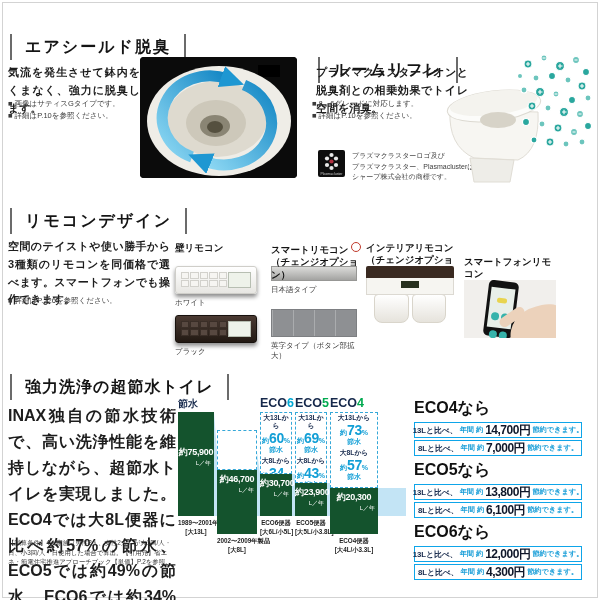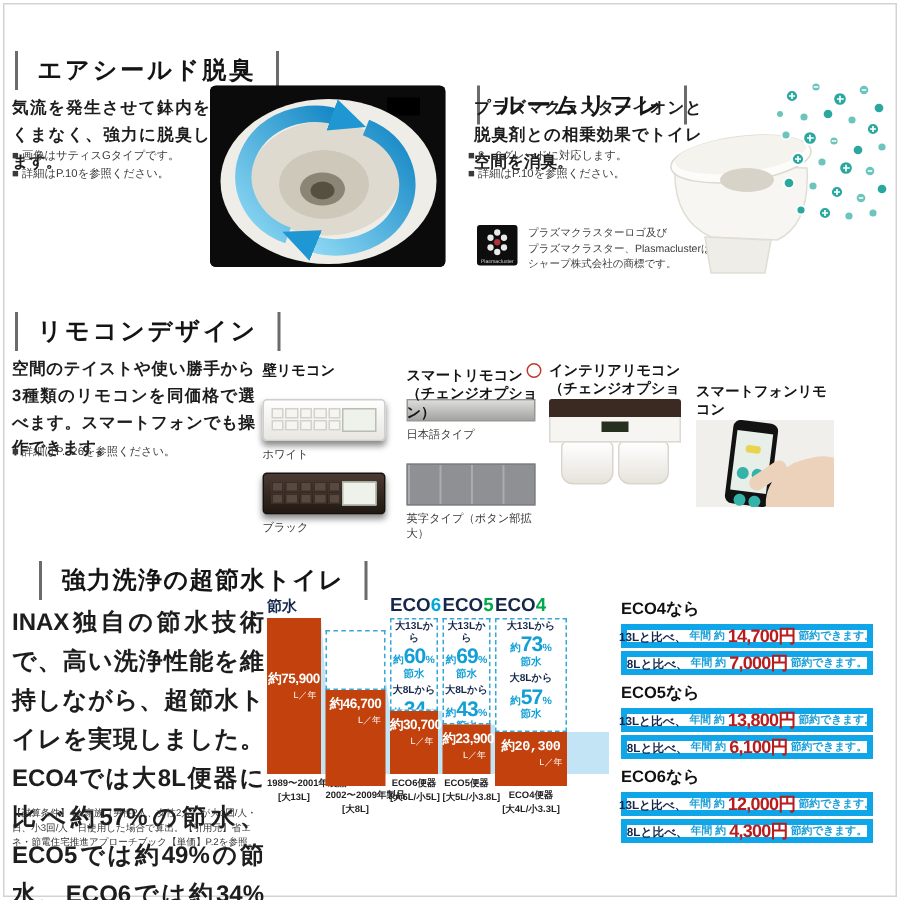--- a/index.html
+++ b/index.html
@@ -56,40 +56,40 @@
   
   #chart{position:absolute;left:178px;top:396px;width:228px;height:146px;}
   #ribbon{position:absolute;left:0;top:16px;width:228px;height:104px;}
   .chart-cols{position:absolute;left:0;top:0;display:flex;gap:3px;}
   .ccol{display:flex;flex-direction:column;position:relative;}
   .w36{width:36px;}.w40{width:40px;justify-content:flex-end;}.w46{width:32px;}.w48{width:48px;}
   .chead{height:16px;font-size:12.5px;font-weight:bold;color:#15284b;line-height:14px;}
   .chead .axis{font-size:10px;color:#15284b;}
   .d-cyan{color:#00a8d4;}.d-green{color:#00a94f;}
   .cgap{box-sizing:border-box;border:1.5px dashed #35a8d8;background:#fff;text-align:center;overflow:hidden;padding-top:1px;}
-  .cbar{box-sizing:border-box;background:#c2410c;width:100%;padding-top:3px;}
+  .cbar{box-sizing:border-box;background:#14532d;width:100%;padding-top:3px;}
   .cbar.center{padding-top:34px;}
   .bval{color:#fff;font-weight:bold;font-size:9px;text-align:center;white-space:nowrap;letter-spacing:-0.3px;}
   .bunit{color:#fff;font-size:6px;text-align:right;padding-right:3px;}
   .clabel{margin-top:3px;font-size:6.3px;font-weight:bold;color:#222;text-align:center;line-height:1.35;white-space:nowrap;}
   .from{font-size:6.8px;font-weight:bold;color:#15284b;line-height:1.2;}
   .m2{margin-top:2px;}
   .pctline{color:#129fd6;font-weight:bold;line-height:1;}
   .pct-b{font-size:14px;letter-spacing:-0.5px;}
   .pct-s{font-size:7px;}
   .saveword{font-size:7px;color:#129fd6;font-weight:bold;line-height:1.2;}
 
   
   #savings{position:absolute;left:414px;top:394px;width:168px;}
-  .sheading{font-size:11px;font-weight:bold;color:#101010;margin:4px 0 3px;}
-  .srow{box-sizing:border-box;height:16px;border:4px solid #0ea5e9;background:#fff;display:flex;
+  .sheading{font-size:16px;font-weight:bold;color:#101010;margin:4px 0 3px;}
+  .srow{box-sizing:border-box;height:16px;border:1px solid #0ea5e9;background:#fff;display:flex;
     align-items:center;justify-content:center;gap:2px;margin-top:2px;white-space:nowrap;}
   .scompare{font-size:7.8px;font-weight:bold;color:#15284b;}
   .slead{font-size:7.2px;font-weight:bold;color:#1b9fd8;}
-  .samount{font-size:12px;font-weight:bold;color:#b91c1c;letter-spacing:-0.5px;}
+  .samount{font-size:12px;font-weight:bold;color:#0f172a;letter-spacing:-0.5px;}
   .stail{font-size:7.2px;font-weight:bold;color:#1b9fd8;}
   .fine-print{position:absolute;left:8px;top:538px;width:168px;font-size:6.4px;color:#333;line-height:1.5;}
 </style>
 </head>
 <body>
 
 <div id="page">
   <div id="frame"></div>
 
   <div class="sec-title" style="left:10px;top:34px;">エアシールド脱臭</div>
@@ -283,21 +283,21 @@
           <span class="app-dot y"></span><br>
           <span class="app-dot"></span><span class="app-dot"></span><br>
           <span class="app-dot"></span><span class="app-dot"></span>
         </div>
       </div>
       <div class="hand"></div>
       <div class="finger"></div>
     </div>
   </div>
 
-  <div class="sec-title" style="left:10px;top:374px;letter-spacing:1px;margin-left:16px;">強力洗浄の超節水トイレ</div>
+  <div class="sec-title" style="left:10px;top:374px;letter-spacing:1px;">強力洗浄の超節水トイレ</div>
   <div class="body-text" style="left:8px;top:403px;width:168px;font-size:16px;">INAX独自の節水技術で、高い洗浄性能を維持しながら、超節水トイレを実現しました。ECO4では大8L便器に比べ約57%の節水、ECO5では約49%の節水、ECO6では約34%の節水ができます。年間の節約金額に換算するとECO4では、年間約7,000円もお得。ECO5では約6,100円、ECO6では約4,300円もお得になります。普段通りに使うだけで簡単にエコになります。</div>
   <div class="fine-print">【試算条件】4人家族（男性2人、女性2人）が大1回/人・日、小3回/人・日使用した場合で算出。【引用元】省エネ・節電住宅推進アプローチブック【単価】P.2を参照。</div>
 
   <div id="chart">
     <svg id="ribbon" viewBox="0 0 228 104" preserveAspectRatio="none">
       <polygon points="0,0 36,0 39,40 79,40 82,62 128,62 131,71 177,71 180,76 228,76 228,104 0,104" fill="#c3e4f5"></polygon>
     </svg>
     <div class="chart-cols">
 
       <div class="ccol w36">
@@ -368,21 +368,21 @@
       <div class="ccol w48">
         <div class="chead"><span>ECO</span><span class="d-green">4</span></div>
         <div class="cgap" style="height: 76px;">
           <div class="from">大13Lから</div>
           <div class="pctline"><span class="pct-s">約</span><span class="pct-b">73</span><span class="pct-s">%</span></div>
           <div class="saveword">節水</div>
           <div class="from m2">大8Lから</div>
           <div class="pctline"><span class="pct-s">約</span><span class="pct-b">57</span><span class="pct-s">%</span></div>
           <div class="saveword">節水</div>
         </div>
-        <div class="cbar" style="height: 36px; font-family: Liberation Mono, monospace;">
+        <div class="cbar" style="height: 46px;">
           <div class="bval">約20,300</div>
           <div class="bunit">L／年</div>
         </div>
         <div class="clabel">
           <div>ECO4便器</div>
           <div>[大4L/小3.3L]</div>
         </div>
       </div>
 
     </div>

